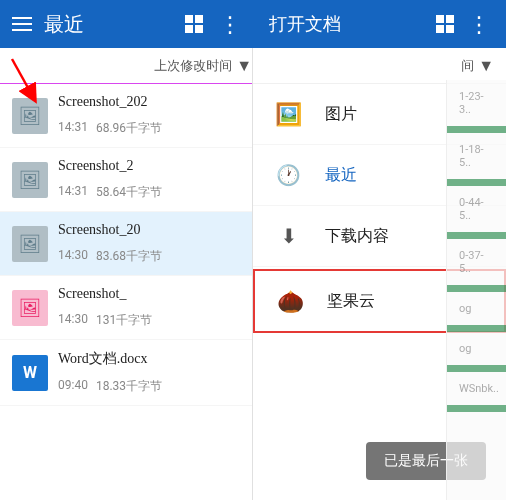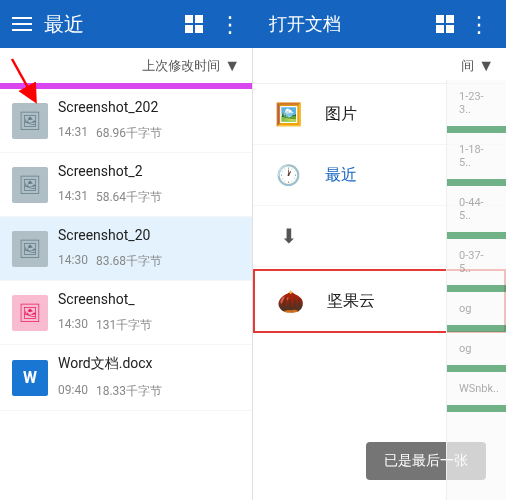--- a/index.html
+++ b/index.html
@@ -54,22 +54,22 @@
       flex-direction: column;
       border-right: 1px solid #e0e0e0;
       flex-shrink: 0;
     }
 
     
     .sort-bar {
       display: flex;
       align-items: center;
       justify-content: flex-end;
-      padding: 8px 12px;
-      border-bottom: 6px solid #d946ef;
+      padding: 8px 0;
+      border-bottom: 1px solid #d946ef;
       gap: 4px;
     }
     .sort-label {
       font-size: 13px;
       color: #555;
     }
     .sort-arrow {
       font-size: 16px;
       color: #555;
     }
@@ -112,20 +112,21 @@
       flex: 1;
       min-width: 0;
     }
     .file-name {
       font-size: 14px;
       color: #212121;
       white-space: nowrap;
       overflow: hidden;
       text-overflow: ellipsis;
       font-weight: 400;
+      font-family: Liberation Serif, serif;
     }
     .file-meta {
       display: flex;
       gap: 8px;
       margin-top: 10px;
     }
     .file-time {
       font-size: 12px;
       color: #888;
     }
@@ -409,20 +410,21 @@
           <span class="menu-label">图片</span>
         </div>
 
         <div class="menu-item">
           <div class="menu-icon" style="color:#1565C0; font-size:20px;">🕐</div>
           <span class="menu-label blue">最近</span>
         </div>
 
         <div class="menu-item">
           <div class="menu-icon" style="color:#555; font-size:20px;">⬇</div>
+          <span class="menu-label">下载内容</span>
         </div>
 
         <div class="menu-item" style="border: 2px solid #e53935; margin: 2px 0;">
           <div class="menu-icon">🌰</div>
           <span class="menu-label">坚果云</span>
         </div>
 
       </div>
 
       <div class="bottom-area">

